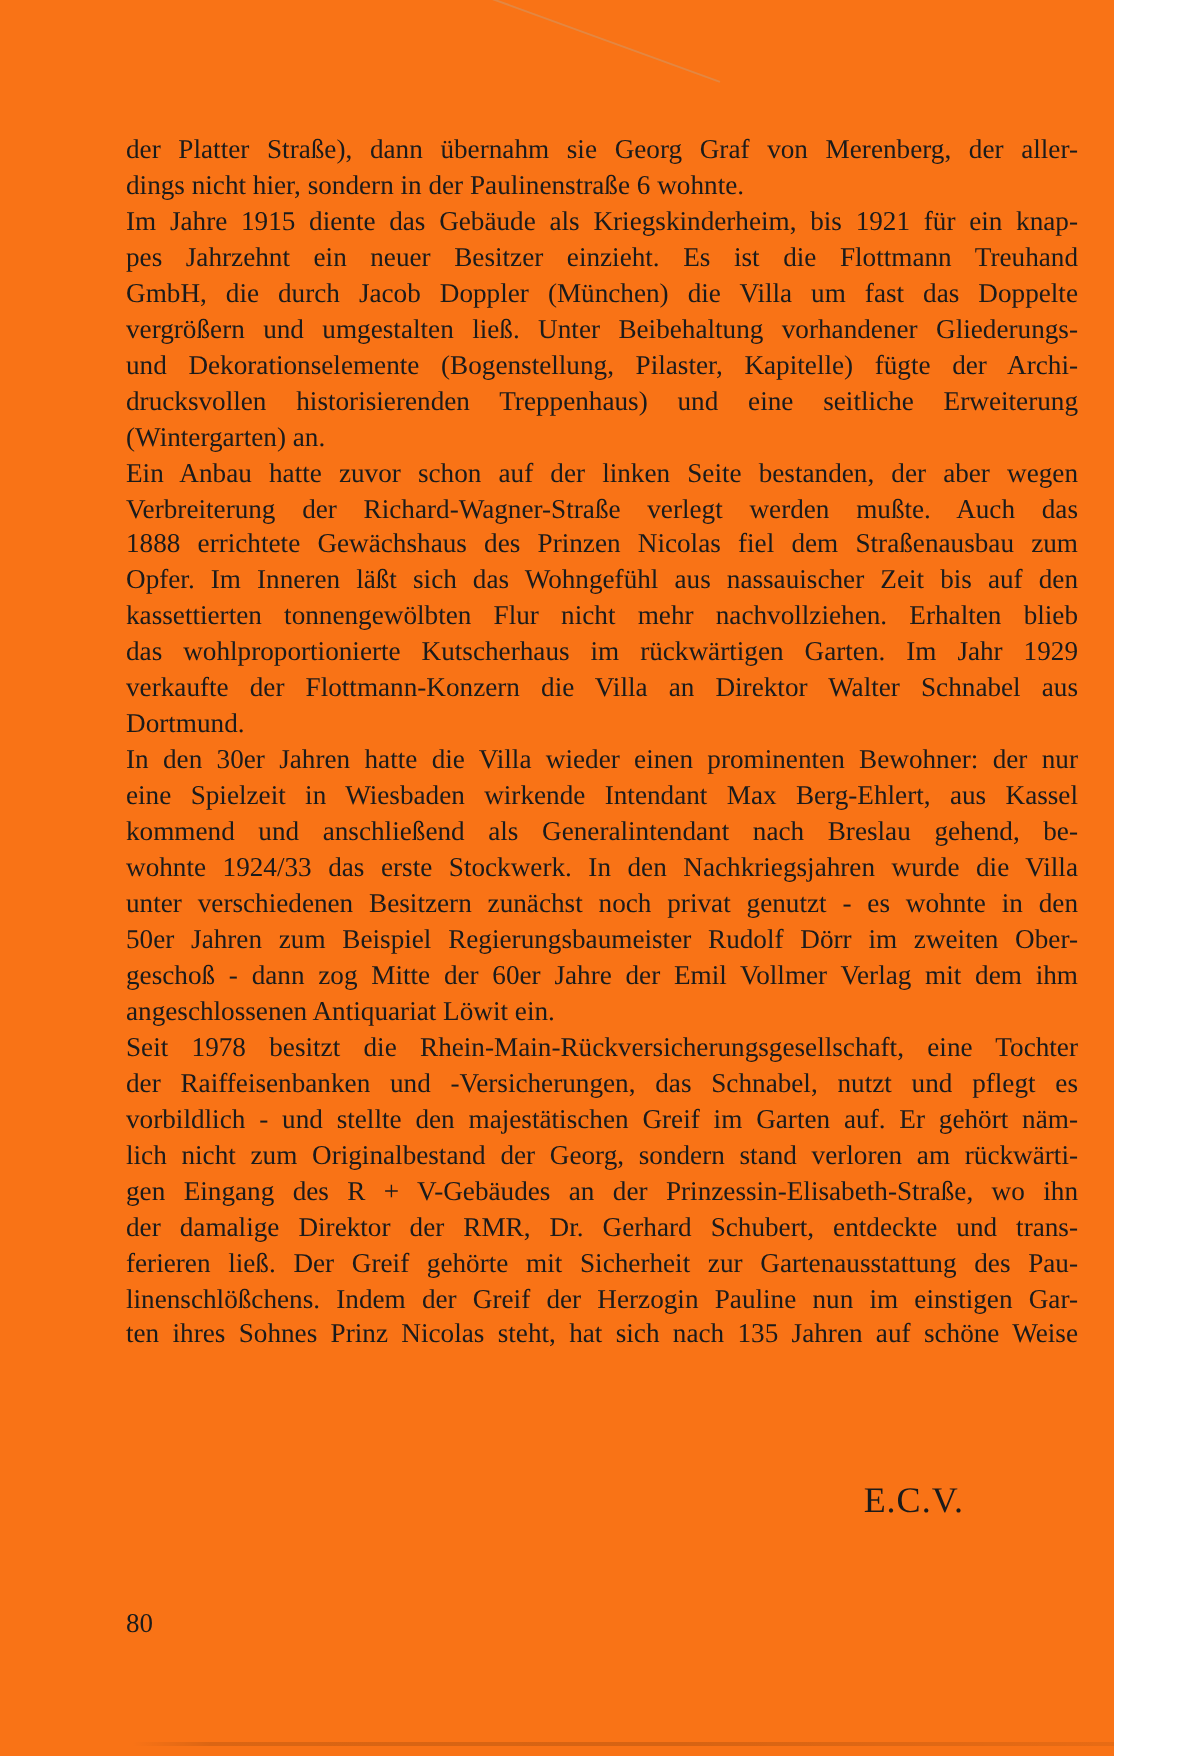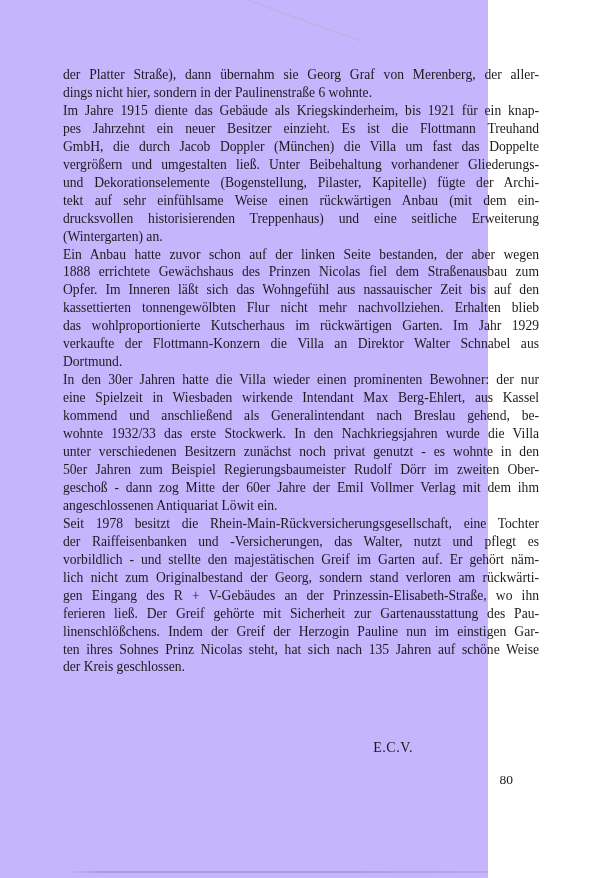--- a/index.html
+++ b/index.html
@@ -5,23 +5,23 @@
   html, body {
     margin: 0;
     padding: 0;
     width: 600px;
     height: 878px;
     overflow: hidden;
     font-family: "Liberation Serif", "DejaVu Serif", serif;
   }
   .page {
     position: relative;
-    width: 488px;
+    width: 557px;
     height: 878px;
-    background: #c4b5fd;
+    background: #f97316;
   }
   
   .scan-scratch {
     position: absolute;
     left: 238px;
     top: -4px;
     width: 130px;
     height: 1px;
     background: rgba(185, 172, 148, 0.35);
     transform: rotate(20deg);
@@ -55,29 +55,29 @@
     white-space: normal;
   }
   .line.last {
     text-align-last: left;
   }
   .signature {
     position: absolute;
     top: 740px;
     right: 75px;
     color: #1b1b1b;
-    font-size: 14px;
+    font-size: 18px;
     letter-spacing: 0.5px;
   }
   .page-number {
     position: absolute;
     left: 63px;
-    top: 772px;
+    top: 804px;
     width: 450px;
-    text-align: right;
+    text-align: left;
     color: #1b1b1b;
     font-size: 13.5px;
   }
 </style>
 </head>
 <body>
 
 <div class="page">
   <div class="scan-scratch"></div>
 
@@ -85,53 +85,53 @@
       <div class="paragraph">
         <div class="line">der Platter Straße), dann übernahm sie Georg Graf von Merenberg, der aller-</div>
         <div class="line last">dings nicht hier, sondern in der Paulinenstraße 6 wohnte.</div>
       </div>
       <div class="paragraph">
         <div class="line">Im Jahre 1915 diente das Gebäude als Kriegskinderheim, bis 1921 für ein knap-</div>
         <div class="line">pes Jahrzehnt ein neuer Besitzer einzieht. Es ist die Flottmann Treuhand</div>
         <div class="line">GmbH, die durch Jacob Doppler (München) die Villa um fast das Doppelte</div>
         <div class="line">vergrößern und umgestalten ließ. Unter Beibehaltung vorhandener Gliederungs-</div>
         <div class="line">und Dekorationselemente (Bogenstellung, Pilaster, Kapitelle) fügte der Archi-</div>
-        <div class="line">tekt auf sehr einfühlsame Weise einen rückwärtigen Anbau (mit dem ein-</div>
         <div class="line">drucksvollen historisierenden Treppenhaus) und eine seitliche Erweiterung</div>
         <div class="line last">(Wintergarten) an.</div>
       </div>
       <div class="paragraph">
         <div class="line">Ein Anbau hatte zuvor schon auf der linken Seite bestanden, der aber wegen</div>
+        <div class="line">Verbreiterung der Richard-Wagner-Straße verlegt werden mußte. Auch das</div>
         <div class="line">1888 errichtete Gewächshaus des Prinzen Nicolas fiel dem Straßenausbau zum</div>
         <div class="line">Opfer. Im Inneren läßt sich das Wohngefühl aus nassauischer Zeit bis auf den</div>
         <div class="line">kassettierten tonnengewölbten Flur nicht mehr nachvollziehen. Erhalten blieb</div>
         <div class="line">das wohlproportionierte Kutscherhaus im rückwärtigen Garten. Im Jahr 1929</div>
         <div class="line">verkaufte der Flottmann-Konzern die Villa an Direktor Walter Schnabel aus</div>
         <div class="line last">Dortmund.</div>
       </div>
       <div class="paragraph">
         <div class="line">In den 30er Jahren hatte die Villa wieder einen prominenten Bewohner: der nur</div>
         <div class="line">eine Spielzeit in Wiesbaden wirkende Intendant Max Berg-Ehlert, aus Kassel</div>
         <div class="line">kommend und anschließend als Generalintendant nach Breslau gehend, be-</div>
-        <div class="line">wohnte 1932/33 das erste Stockwerk. In den Nachkriegsjahren wurde die Villa</div>
+        <div class="line">wohnte 1924/33 das erste Stockwerk. In den Nachkriegsjahren wurde die Villa</div>
         <div class="line">unter verschiedenen Besitzern zunächst noch privat genutzt - es wohnte in den</div>
         <div class="line">50er Jahren zum Beispiel Regierungsbaumeister Rudolf Dörr im zweiten Ober-</div>
         <div class="line">geschoß - dann zog Mitte der 60er Jahre der Emil Vollmer Verlag mit dem ihm</div>
         <div class="line last">angeschlossenen Antiquariat Löwit ein.</div>
       </div>
       <div class="paragraph">
         <div class="line">Seit 1978 besitzt die Rhein-Main-Rückversicherungsgesellschaft, eine Tochter</div>
-        <div class="line">der Raiffeisenbanken und -Versicherungen, das Walter, nutzt und pflegt es</div>
+        <div class="line">der Raiffeisenbanken und -Versicherungen, das Schnabel, nutzt und pflegt es</div>
         <div class="line">vorbildlich - und stellte den majestätischen Greif im Garten auf. Er gehört näm-</div>
         <div class="line">lich nicht zum Originalbestand der Georg, sondern stand verloren am rückwärti-</div>
         <div class="line">gen Eingang des R + V-Gebäudes an der Prinzessin-Elisabeth-Straße, wo ihn</div>
+        <div class="line">der damalige Direktor der RMR, Dr. Gerhard Schubert, entdeckte und trans-</div>
         <div class="line">ferieren ließ. Der Greif gehörte mit Sicherheit zur Gartenausstattung des Pau-</div>
         <div class="line">linenschlößchens. Indem der Greif der Herzogin Pauline nun im einstigen Gar-</div>
         <div class="line">ten ihres Sohnes Prinz Nicolas steht, hat sich nach 135 Jahren auf schöne Weise</div>
-        <div class="line last">der Kreis geschlossen.</div>
       </div>
     </div>
 
   <div class="signature">E.C.V.</div>
 
   <div class="page-number">80</div>
 
   <div class="scan-edge-shadow"></div>
 </div>
 

